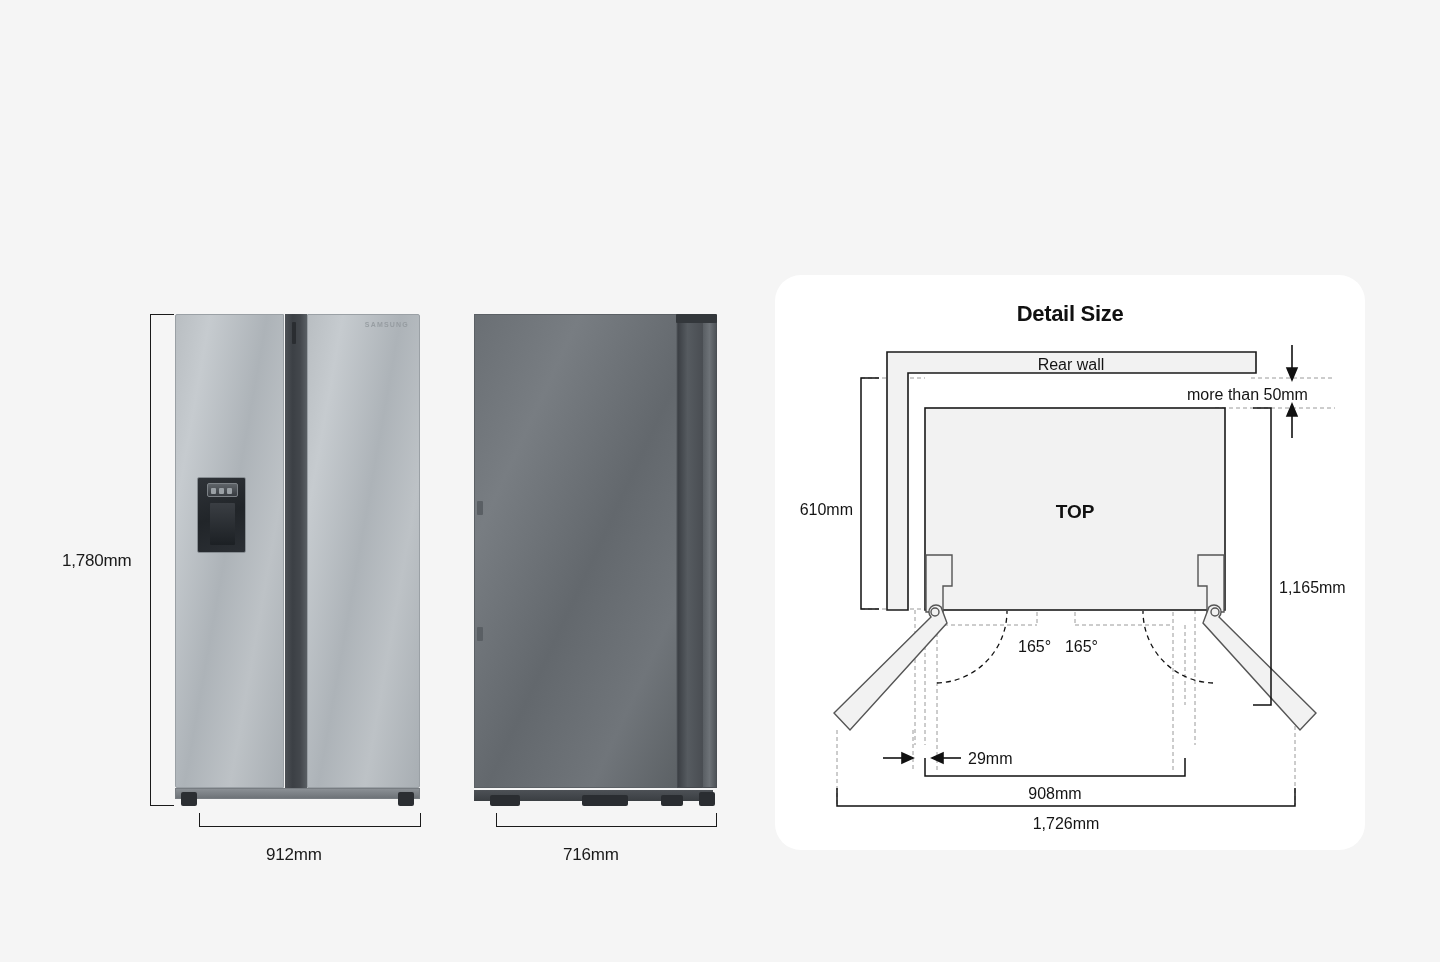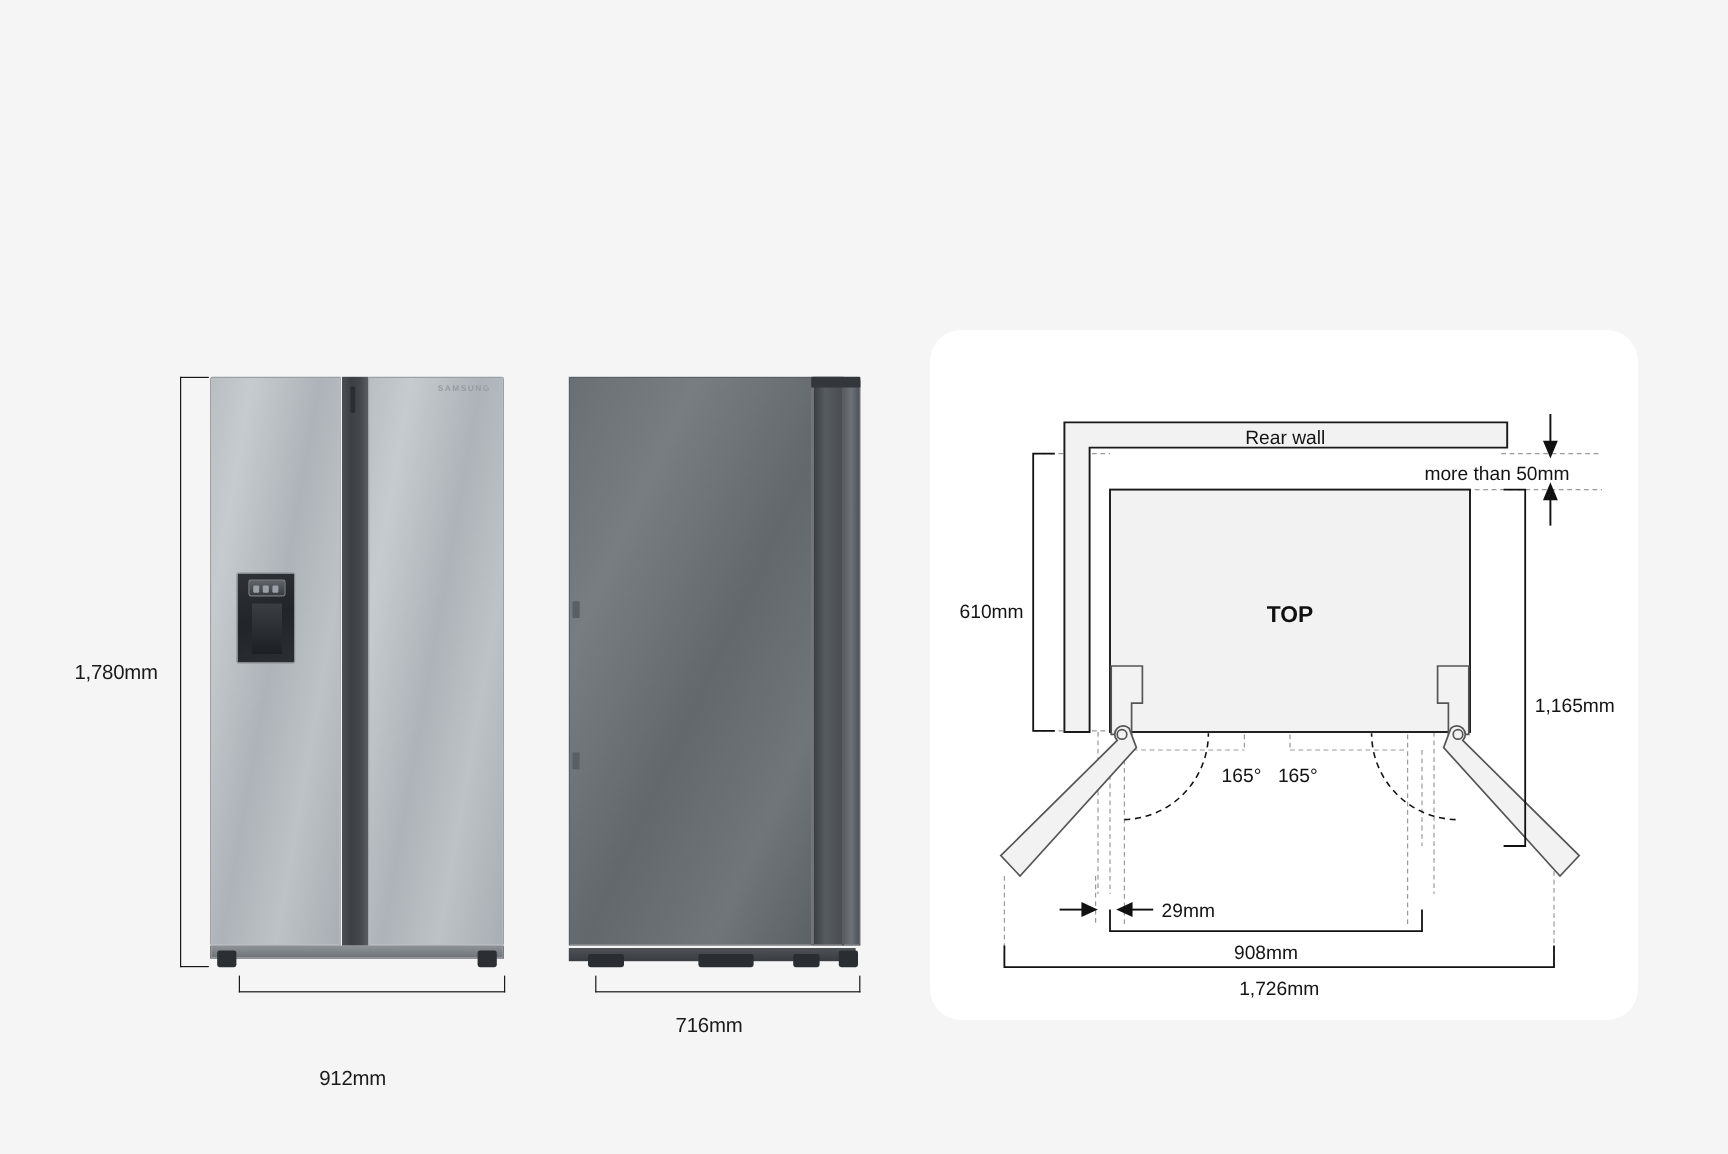--- a/index.html
+++ b/index.html
@@ -162,21 +162,21 @@
         <div class="foot l"></div>
         <div class="foot r"></div>
       </div>
     </div>
   </div>
 
   <div class="abs vbracket" style="left:150px; top:314px; width:24px; height:492px;"></div>
   <div class="abs dimtext" style="left:62px; top:551px;">1,780mm</div>
 
   <div class="abs hbracket" style="left:199px; top:813px; width:222px; height:14px;"></div>
-  <div class="abs dimtext" style="left:266px; top:889px;">912mm</div>
+  <div class="abs dimtext" style="left:266px; top:845px;">912mm</div>
 
   <div class="abs" id="side-view">
     <div class="side-panel">
       <div class="side-tab" style="top:186px"></div>
       <div class="side-tab" style="top:312px"></div>
     </div>
     <div class="side-hinge-col"></div>
     <div class="side-edge-strip"></div>
     <div class="side-top-cap"></div>
     <div class="side-bottom">
@@ -186,20 +186,21 @@
       <div class="side-foot" style="right:34px; width:22px;"></div>
       <div class="side-foot" style="right:2px; width:16px; height:14px;"></div>
     </div>
   </div>
 
   <div class="abs hbracket" style="left:496px; top:813px; width:221px; height:14px;"></div>
   <div class="abs dimtext" style="left:563px; top:845px;">716mm</div>
 
   <div class="abs" id="detail-card">
 
+    <div id="detail-title">Detail Size</div>
 
     <svg id="detail-svg" width="590" height="575" viewBox="0 0 590 575">
 
       <g stroke="#9a9a9a" stroke-width="1" stroke-dasharray="4,3" fill="none">
 
         <line x1="476" y1="103" x2="560" y2="103"></line>
         <line x1="440" y1="133" x2="560" y2="133"></line>
 
         <line x1="86" y1="103" x2="150" y2="103"></line>
         <line x1="86" y1="334" x2="172" y2="334"></line>

